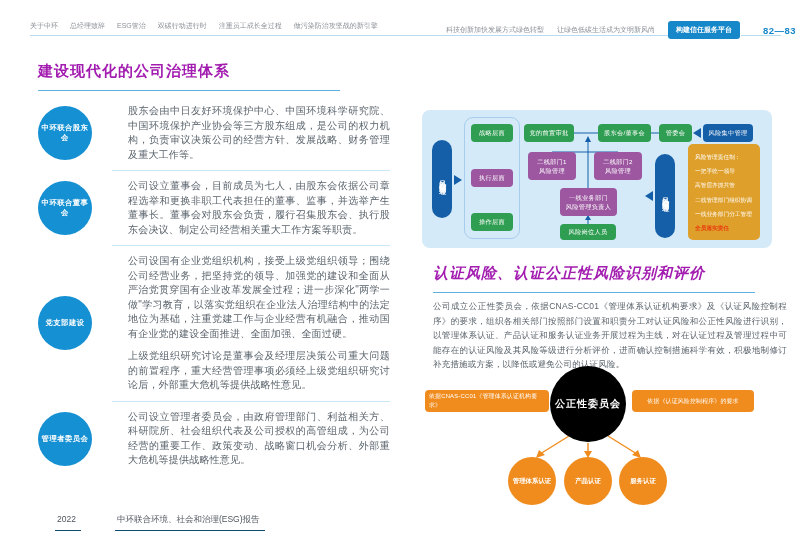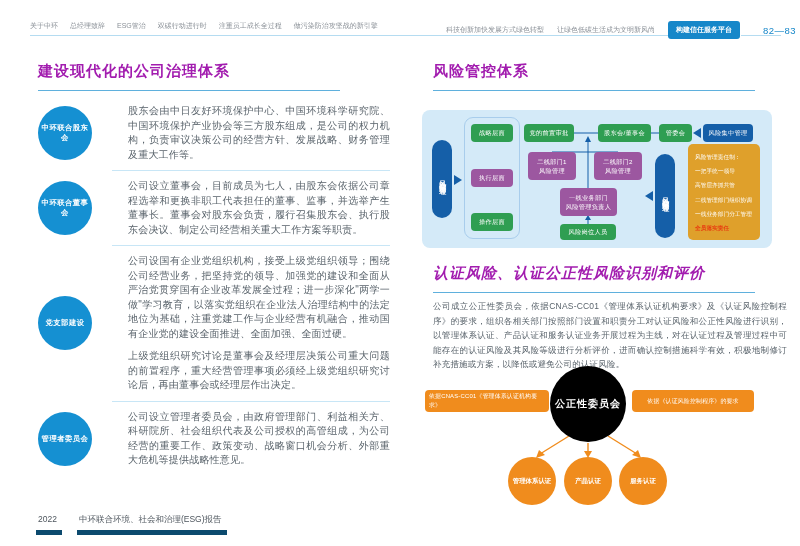--- a/index.html
+++ b/index.html
@@ -5,21 +5,21 @@
   * { margin:0; padding:0; box-sizing:border-box; }
   html,body { background:#fff; }
   body { font-family:"Liberation Sans","DejaVu Sans",sans-serif; }
   .page { position:relative; width:800px; height:546px; background:#ffffff; overflow:hidden; }
 
   
   .nav-left { position:absolute; left:30px; top:21px; display:flex; gap:12px; font-size:7px; color:#8a9097; white-space:nowrap; }
   .nav-right { position:absolute; left:446px; top:21px; display:flex; gap:13px; align-items:center; font-size:7px; color:#8a9097; white-space:nowrap; }
   .nav-item { line-height:10px; }
   .nav-active { background:#1687c9; color:#fff; font-weight:bold; font-size:7px; padding:4px 8px; border-radius:3px; position:relative; z-index:2; top:0px; }
-  .page-number { color:#1687c9; font-weight:normal; font-size:9.5px; margin-left:10px; letter-spacing:0.5px; }
+  .page-number { color:#1687c9; font-weight:bold; font-size:9.5px; margin-left:10px; letter-spacing:0.5px; }
   .nav-line { position:absolute; left:30px; top:35px; width:688px; height:1px; background:#b5dcf1; }
   .pageno-line { position:absolute; left:741px; top:35px; width:40px; height:1px; background:#b5dcf1; }
 
   
   .sec-title { font-size:15px; font-weight:bold; color:#a21caf; letter-spacing:1px; }
   .title-underline { height:1px; background:#5fb0dd; margin-top:9px; }
 
   
   .col-left { position:absolute; left:38px; top:62px; width:352px; }
   .col-left .title-underline { width:302px; }
@@ -54,21 +54,21 @@
   .cert-diagram { position:absolute; left:415px; top:362px; width:380px; height:150px; }
   .cert-center { position:absolute; left:135px; top:4px; width:76px; height:76px; border-radius:50%; background:#000000; color:#fff; font-size:10px; font-weight:bold; display:flex; align-items:center; justify-content:center; letter-spacing:1px; }
   .cert-label { position:absolute; height:22px; background:#f08c1d; color:#fff; border-radius:4px; font-size:5.9px; display:flex; align-items:center; justify-content:center; padding:0 4px; letter-spacing:0.2px; }
   .cert-label.l { left:10px; top:28px; width:124px; }
   .cert-label.r { left:217px; top:28px; width:122px; }
   .cert-child { position:absolute; top:95px; width:48px; height:48px; border-radius:50%; background:#f08c1d; color:#fff; font-size:6.4px; font-weight:bold; display:flex; align-items:center; justify-content:center; text-align:center; }
   .cc0 { left:93px; } .cc1 { left:149px; } .cc2 { left:204px; }
 
   
   .footer { position:absolute; left:36px; top:514px; display:flex; gap:15px; font-size:8.5px; color:#4e565e; }
-  .footer span { border-bottom:5px solid #0c4a6e; padding:0 5px 4px 2px; }
+  .footer span { border-bottom:1px solid #0c4a6e; padding:0 5px 4px 2px;margin-left:19px; }
 </style>
 </head>
 <body>
 
 <div class="page">
 
   <div class="nav-line"></div>
   <div class="pageno-line"></div>
   <div class="nav-left">
     <span class="nav-item">关于中环</span>
@@ -104,39 +104,35 @@
         <div class="gov-text">
           <p>公司设立董事会，目前成员为七人，由股东会依据公司章程选举和更换非职工代表担任的董事、监事，并选举产生董事长。董事会对股东会负责，履行召集股东会、执行股东会决议、制定公司经营相关重大工作方案等职责。</p>
         </div>
       </div>
       <div class="gov-divider"></div>
 
       <div class="gov-row">
         <div class="gov-circle">党支部建设</div>
         <div class="gov-text">
           <p>公司设国有企业党组织机构，接受上级党组织领导；围绕公司经营业务，把坚持党的领导、加强党的建设和全面从严治党贯穿国有企业改革发展全过程；进一步深化"两学一做"学习教育，以落实党组织在企业法人治理结构中的法定地位为基础，注重党建工作与企业经营有机融合，推动国有企业党的建设全面推进、全面加强、全面过硬。</p>
-          <p>上级党组织研究讨论是董事会及经理层决策公司重大问题的前置程序，重大经营管理事项必须经上级党组织研究讨论后，再由董事会或经理层作出决定。</p>
+          <p>上级党组织研究讨论是董事会及经理层决策公司重大问题的前置程序，重大经营管理事项必须经上级党组织研究讨论后，外部重大危机等提供战略性意见。</p>
         </div>
       </div>
       <div class="gov-divider"></div>
 
       <div class="gov-row">
         <div class="gov-circle">管理者委员会</div>
         <div class="gov-text">
           <p>公司设立管理者委员会，由政府管理部门、利益相关方、科研院所、社会组织代表及公司授权的高管组成，为公司经营的重要工作、政策变动、战略窗口机会分析、外部重大危机等提供战略性意见。</p>
         </div>
       </div>
 
     </div>
   </section>
 
-  <section class="col-right-title1">
-    <h1 class="sec-title">风险管控体系</h1>
-    <div class="title-underline"></div>
-  </section>
 
   <div class="risk-panel">
 
     <svg class="connectors" width="350" height="138" viewBox="0 0 350 138">
       <defs>
         <marker id="arrUp" markerWidth="6" markerHeight="6" refX="3" refY="2" orient="auto" markerUnits="userSpaceOnUse">
           <path d="M0,5 L3,0 L6,5 Z" fill="#155fa8" transform="rotate(90 3 3)"></path>
         </marker>
       </defs>
       <line x1="152" y1="23" x2="176" y2="23" stroke="#155fa8" stroke-width="1"></line>

